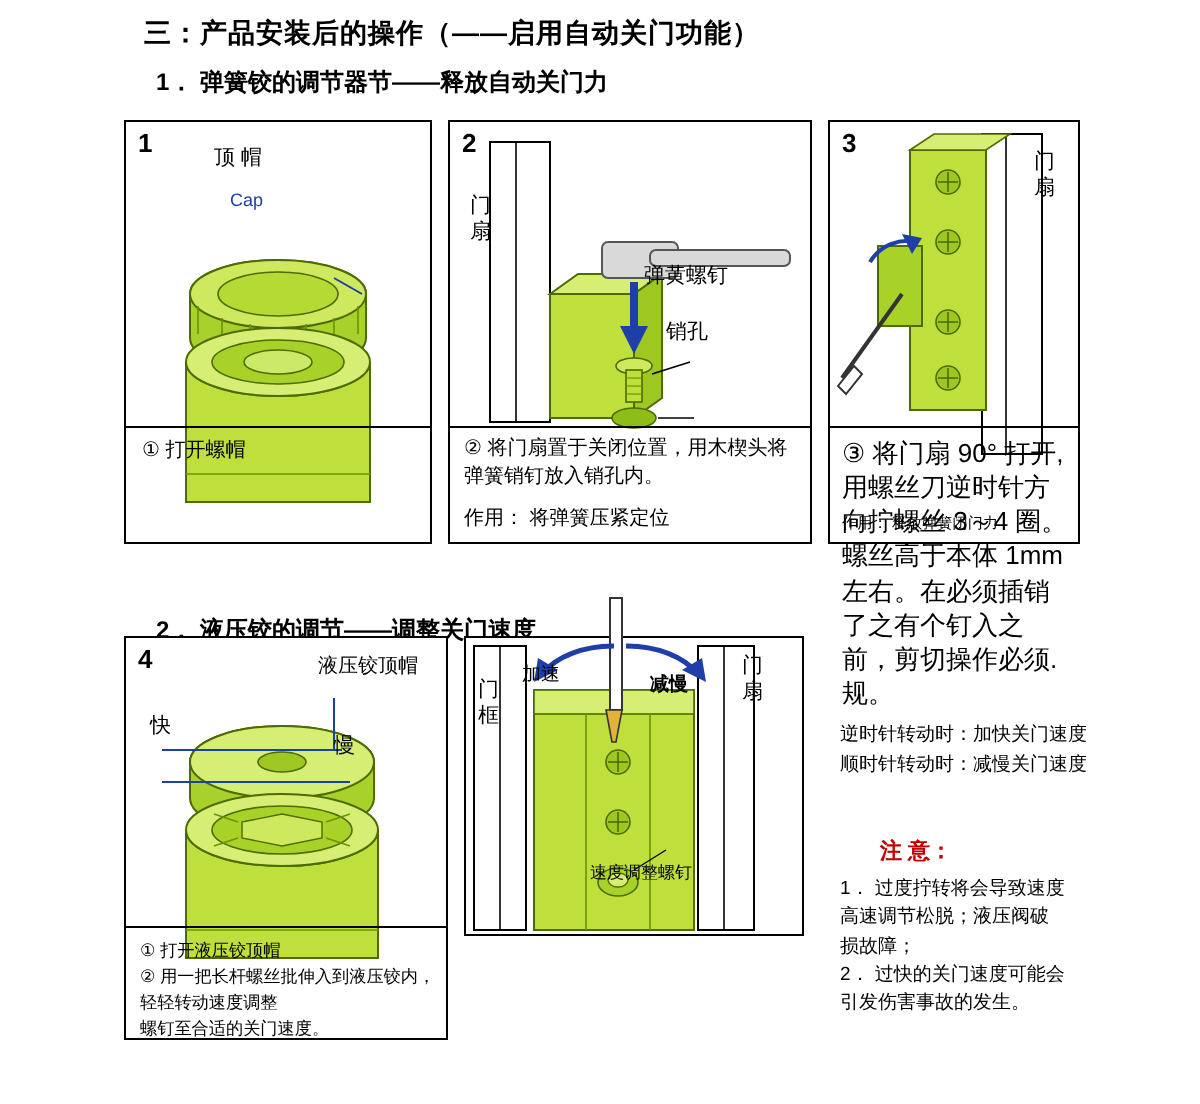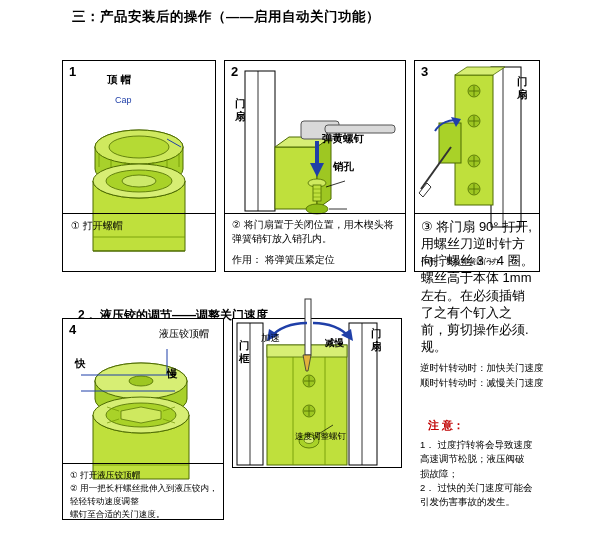--- a/index.html
+++ b/index.html
@@ -29,33 +29,34 @@
   .pnum{
     position:absolute;font-size:13px;font-weight:bold;
   }
   .cap{
     position:absolute;font-size:10px;line-height:1.35;
     white-space:pre-line;
   }
   .capbox{
     position:absolute;border-top:1px solid #000;
   }
-  .lbl{position:absolute;font-size:10.5px;font-weight:bold;white-space:pre-line;line-height:1.25;}
+  .lbl{position:absolute;font-size:10.5px;font-weight:normal;white-space:pre-line;line-height:1.25;}
   .lbl-sm{position:absolute;font-size:9px;white-space:pre-line;line-height:1.3;}
   .note-title{position:absolute;font-size:11px;font-weight:bold;color:#c00000;}
   .note-body{position:absolute;font-size:9.5px;line-height:1.5;color:#000;white-space:pre-line;}
   .rt-line{position:absolute;font-size:9.5px;line-height:1.6;white-space:pre-line;}
   svg{position:absolute;left:0;top:0;overflow:visible;}
 </style>
 </head>
 <body>
 
 <div class="page">
 
   <div class="title">三：产品安装后的操作（——启用自动关门功能）</div>
+  <div class="sec-head sec1">1． 弹簧铰的调节器节——释放自动关门力</div>
   <div class="sec-head sec2">2． 液压铰的调节——调整关门速度</div>
 
   <div class="panel" style="left:62px;top:60px;width:152px;height:210px;">
     <div class="pnum" style="left:6px;top:3px;">1</div>
     <svg width="152" height="210">
 
       <ellipse cx="76" cy="86" rx="44" ry="17" fill="#bfe03c" stroke="#4d6b00" stroke-width="1"></ellipse>
       <path d="M32 86 L32 108 A44 17 0 0 0 120 108 L120 86 Z" fill="#a8d12b" stroke="#4d6b00" stroke-width="1"></path>
       <ellipse cx="76" cy="86" rx="44" ry="17" fill="#cfe95f" stroke="#4d6b00" stroke-width="1"></ellipse>
       <ellipse cx="76" cy="86" rx="30" ry="11" fill="#b5da34" stroke="#4d6b00" stroke-width="0.8"></ellipse>
@@ -245,20 +246,20 @@
 框</div>
     <div class="lbl-sm" style="left:28px;top:13px;font-size:9.5px;">加速</div>
     <div class="lbl-sm" style="left:92px;top:18px;font-size:9.5px;font-weight:bold;">减慢</div>
     <div class="lbl" style="left:138px;top:8px;">门
 扇</div>
     <div class="lbl-sm" style="left:62px;top:112px;font-size:8.5px;">速度调整螺钉</div>
   </div>
 
   <div class="rt-line" style="left:420px;top:360px;width:170px;">逆时针转动时：加快关门速度
 顺时针转动时：减慢关门速度</div>
-  <div class="note-title" style="left:428px;top:418px;">注 意：</div>
+  <div class="note-title" style="left:440px;top:418px;">注 意：</div>
   <div class="note-body" style="left:420px;top:438px;width:176px;">1． 过度拧转将会导致速度
     高速调节松脱；液压阀破
     损故障；
 2． 过快的关门速度可能会
     引发伤害事故的发生。</div>
 
 </div>
 
 </body></html>

